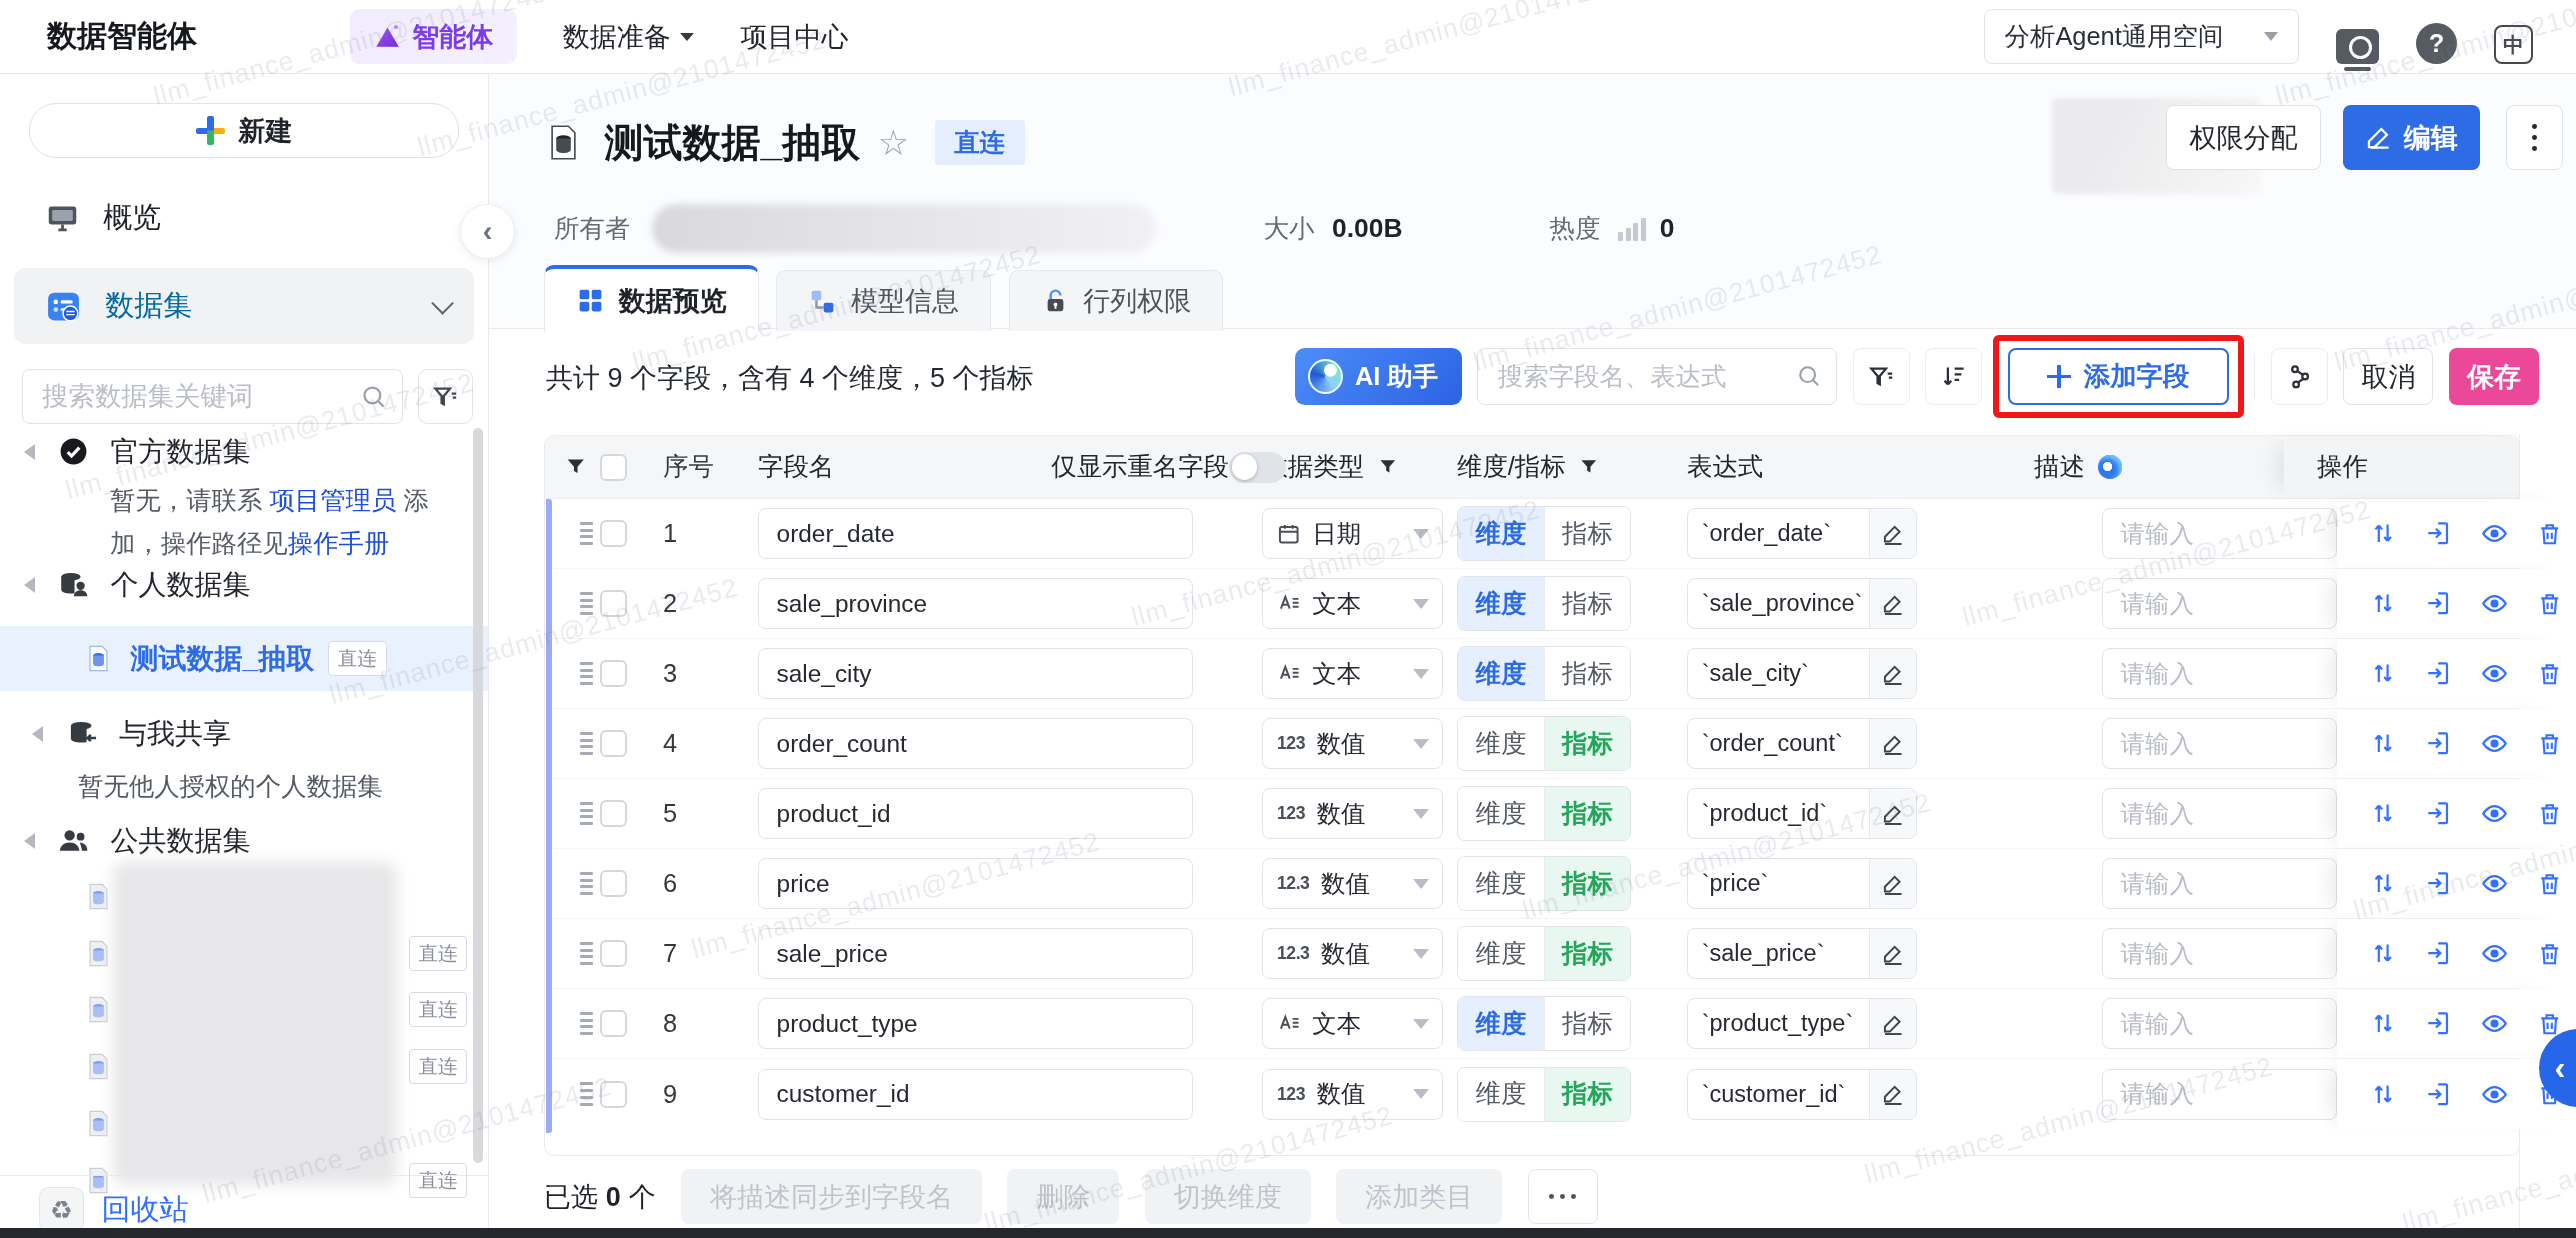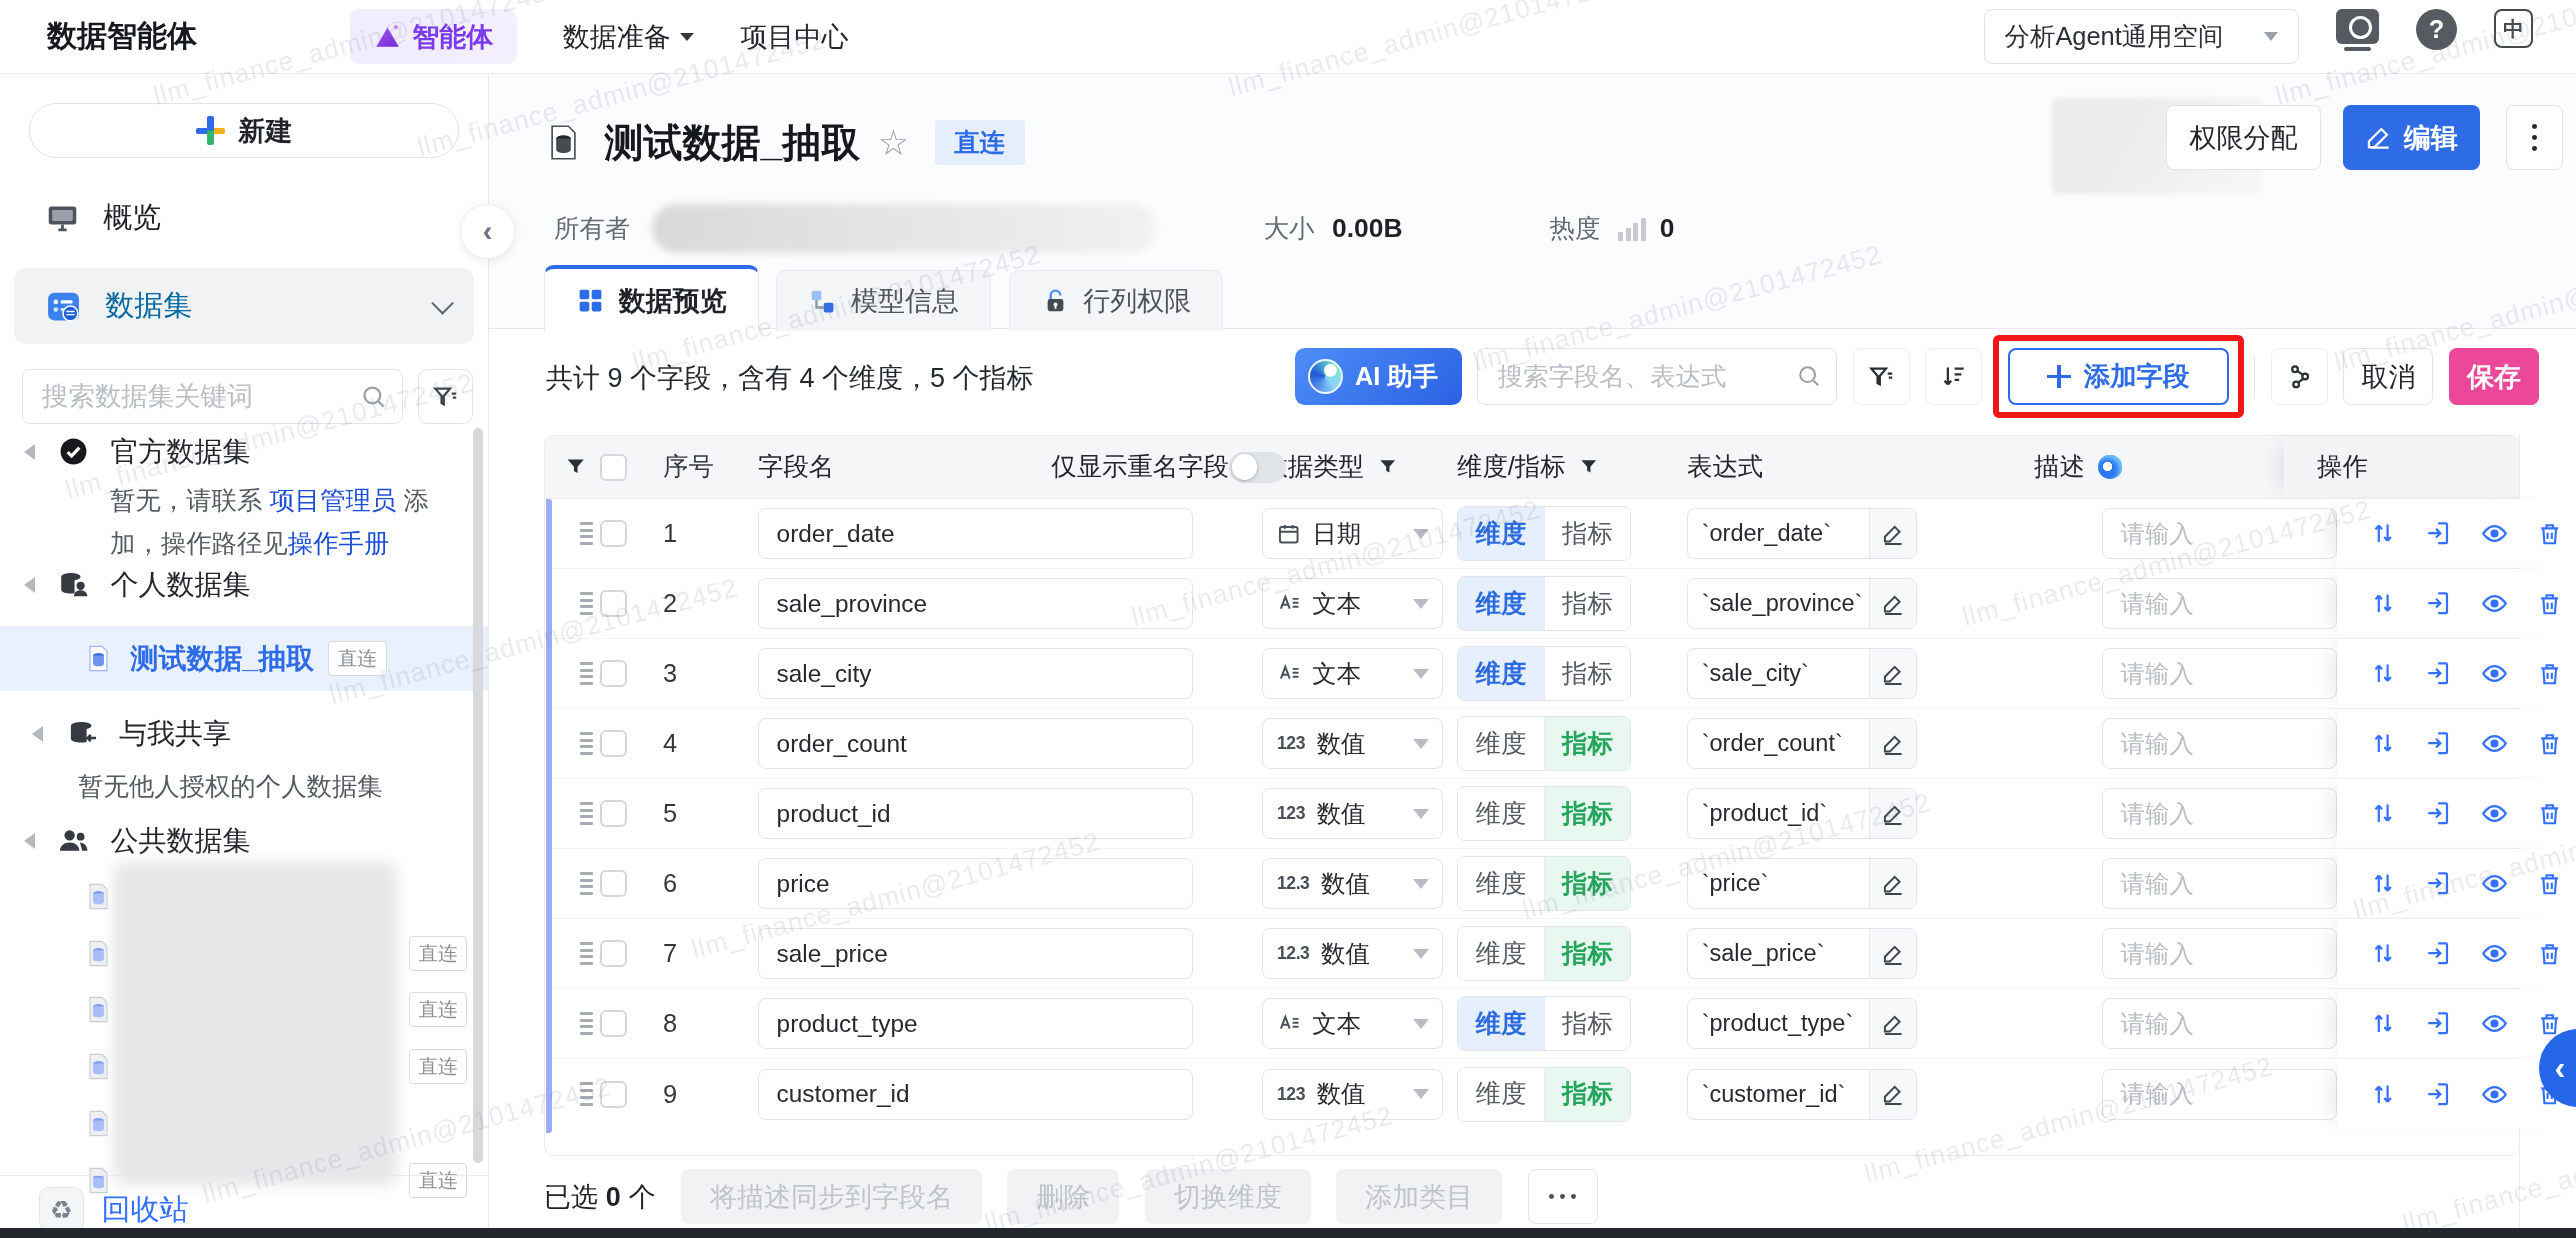--- a/index.html
+++ b/index.html
@@ -10,21 +10,21 @@
 
   
   .topnav{height:74px;background:#fff;border-bottom:1px solid #e9eaec;display:flex;align-items:center;position:relative;z-index:10;}
   .logo{margin-left:47px;font-size:30px;font-weight:bold;color:#15181c;}
   .nav-items{margin-left:153px;display:flex;align-items:center;gap:46px;}
   .nav-pill{display:flex;align-items:center;gap:11.7px;height:55px;padding:0 23.5px;border-radius:9.8px;
             background:linear-gradient(90deg,#f1ecfe,#f4f0ff);cursor:pointer;}
   .nav-pill .pill-label{font-size:27px;font-weight:bold;color:#7c3aed;}
   .nav-link{display:flex;align-items:center;gap:9.8px;font-size:27px;color:#23272d;font-weight:500;cursor:pointer;}
   .caret-sm{width:0;height:0;border-left:7.8px solid transparent;border-right:7.8px solid transparent;border-top:8.8px solid #363b42;}
-  .nav-right{margin-left:auto;margin-right:43px;display:flex;align-items:flex-start;gap:37px;}
+  .nav-right{margin-left:auto;margin-right:43px;display:flex;align-items:flex-end;gap:37px;}
   .ws-select{width:315px;height:55px;border:1px solid #e0e2e6;border-radius:7.8px;display:flex;align-items:center;
              padding:0 19.6px;font-size:25.4px;color:#2b2f36;cursor:pointer;background:#fff;}
   .ws-select .caret-g{margin-left:auto;width:0;height:0;border-left:7.8px solid transparent;border-right:7.8px solid transparent;border-top:9.8px solid #9aa0a8;}
   .tn-ico{cursor:pointer;}
   .ico-settings{width:43px;height:35px;background:#565b61;border-radius:5.9px;position:relative;}
   .ico-settings::before{content:'';position:absolute;left:12.7px;top:6.8px;width:17.6px;height:17.6px;border:3.9px solid #fff;border-radius:50%;}
   .ico-settings::after{content:'';position:absolute;left:7.8px;bottom:-6.8px;width:27px;height:3.9px;background:#565b61;border-radius:2px;}
   .ico-help{width:41px;height:41px;border-radius:50%;background:#565b61;color:#fff;font-size:25.4px;font-weight:bold;display:flex;align-items:center;justify-content:center;}
   .ico-locale{width:39px;height:39px;border:2.9px solid #454a50;border-radius:7.8px;color:#454a50;font-size:20.5px;font-weight:bold;display:flex;align-items:center;justify-content:center;}
 

